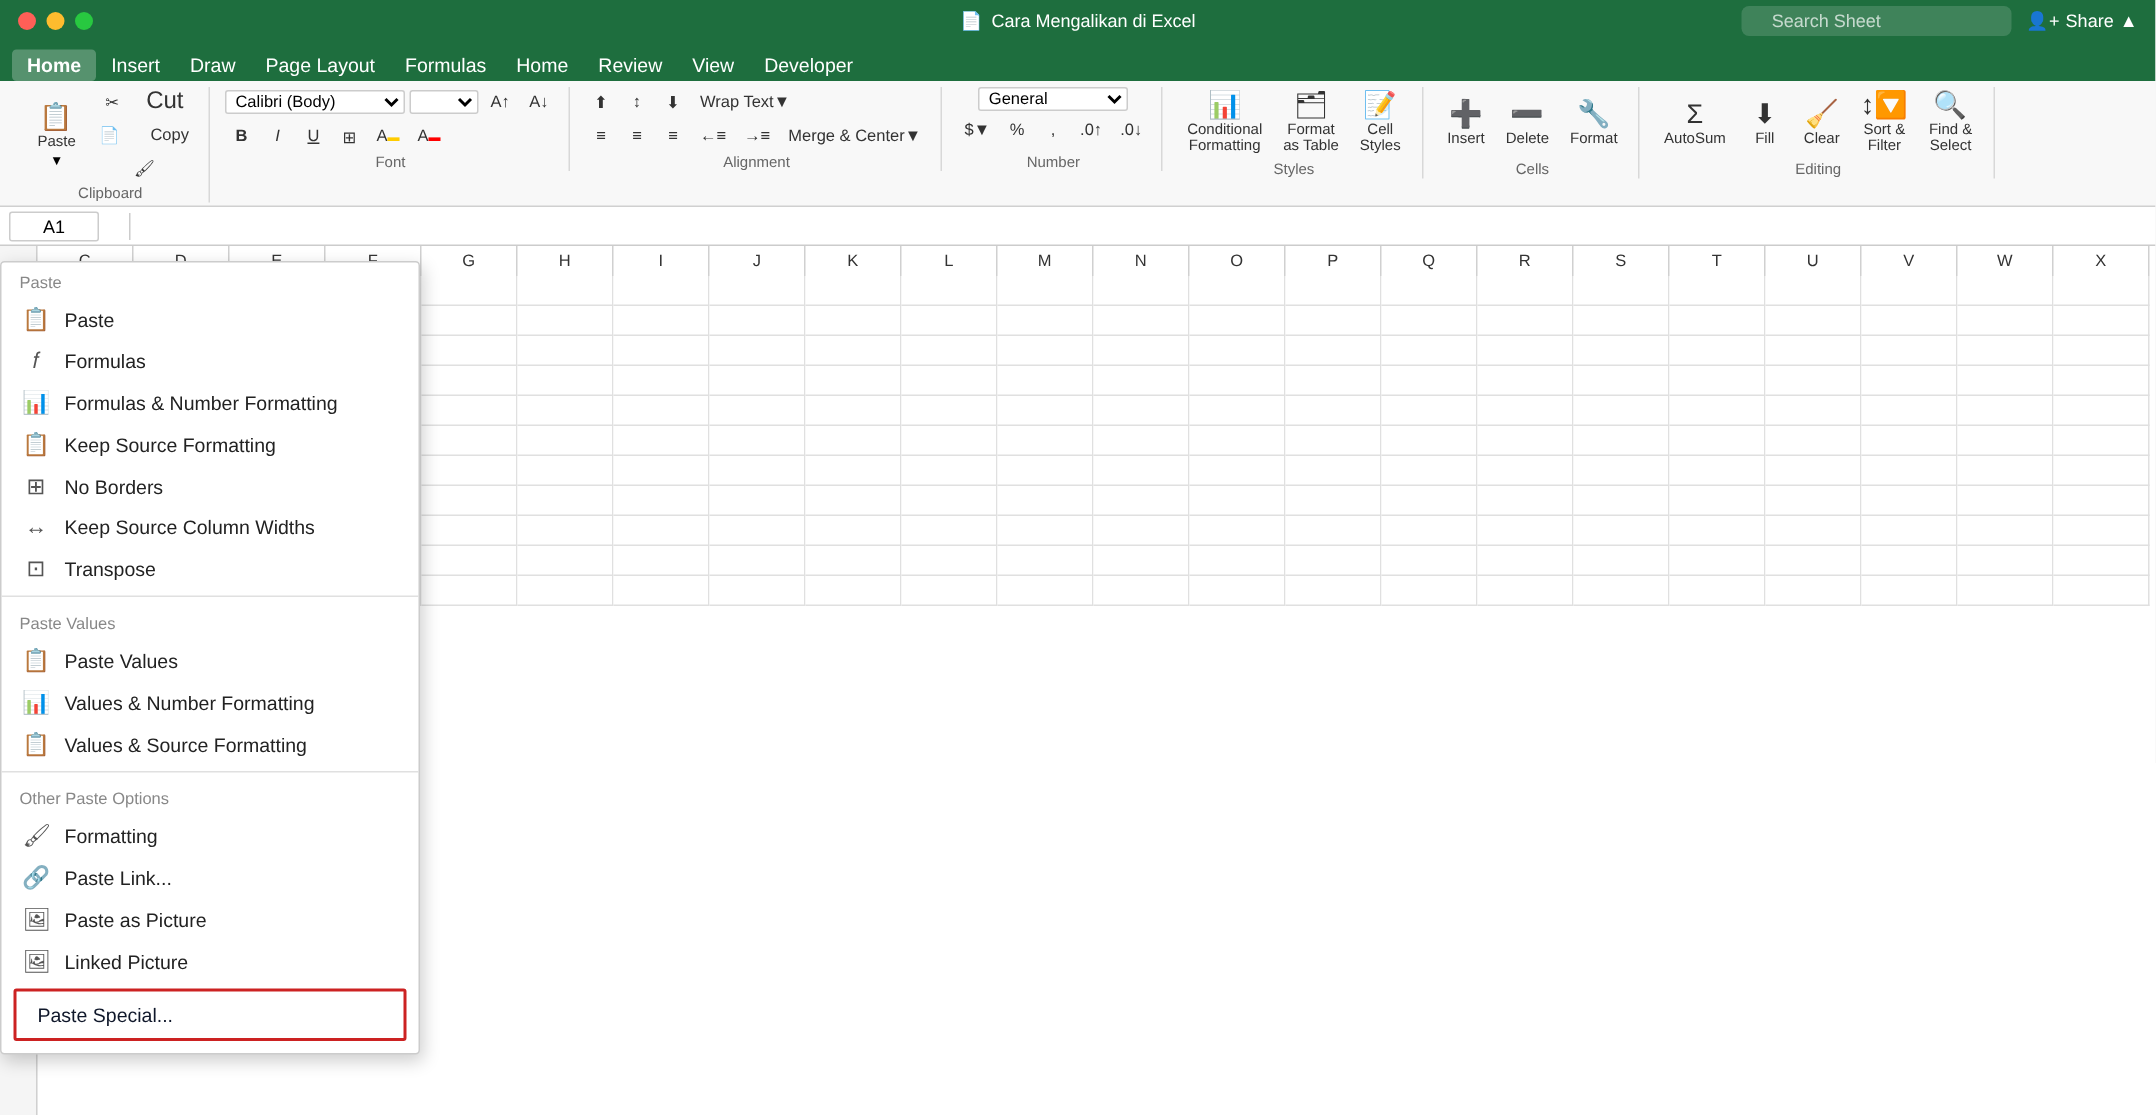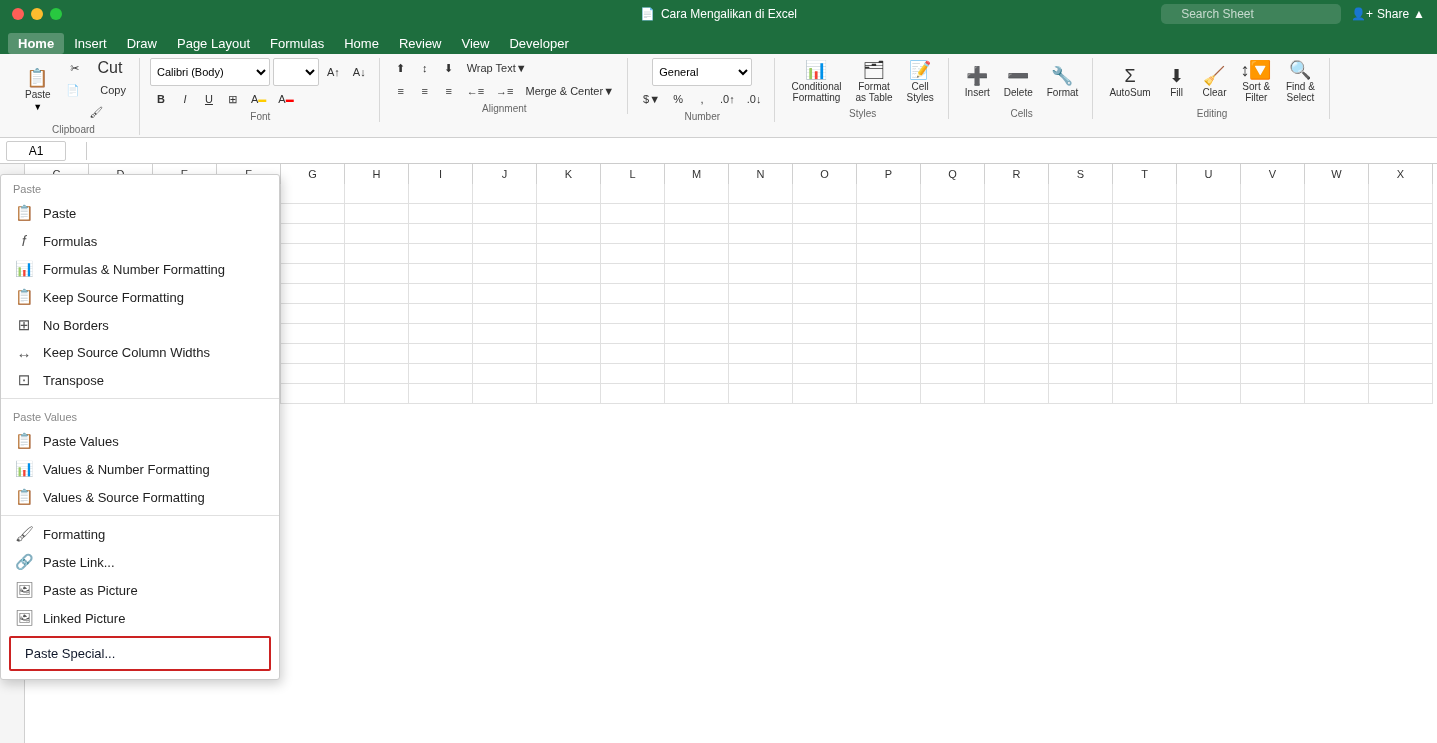--- a/index.html
+++ b/index.html
@@ -100,21 +100,21 @@
       cursor: pointer;
       border-radius: 2px;
       font-size: 11px;
       color: #333;
       border: 1px solid transparent;
       min-width: 22px;
       height: 20px;
     }
 
     .font-select {
-      height: 28px;
+      height: 16px;
       font-size: 11px;
       border: 1px solid #ccc;
       background: white;
       border-radius: 2px;
       padding: 0 2px;
     }
 
     
     .paste-dropdown {
       position: absolute;
@@ -461,20 +461,21 @@
       <span class="paste-menu-icon">📊</span>
       <span>Values &amp; Number Formatting</span>
     </div>
     <div class="paste-menu-item">
       <span class="paste-menu-icon">📋</span>
       <span>Values &amp; Source Formatting</span>
     </div>
 
     <div class="paste-menu-divider"></div>
 
+    <div class="paste-section-header">Other Paste Options</div>
     <div class="paste-menu-item">
       <span class="paste-menu-icon">🖌</span>
       <span>Formatting</span>
     </div>
     <div class="paste-menu-item">
       <span class="paste-menu-icon">🔗</span>
       <span>Paste Link...</span>
     </div>
     <div class="paste-menu-item">
       <span class="paste-menu-icon">🖼</span>

